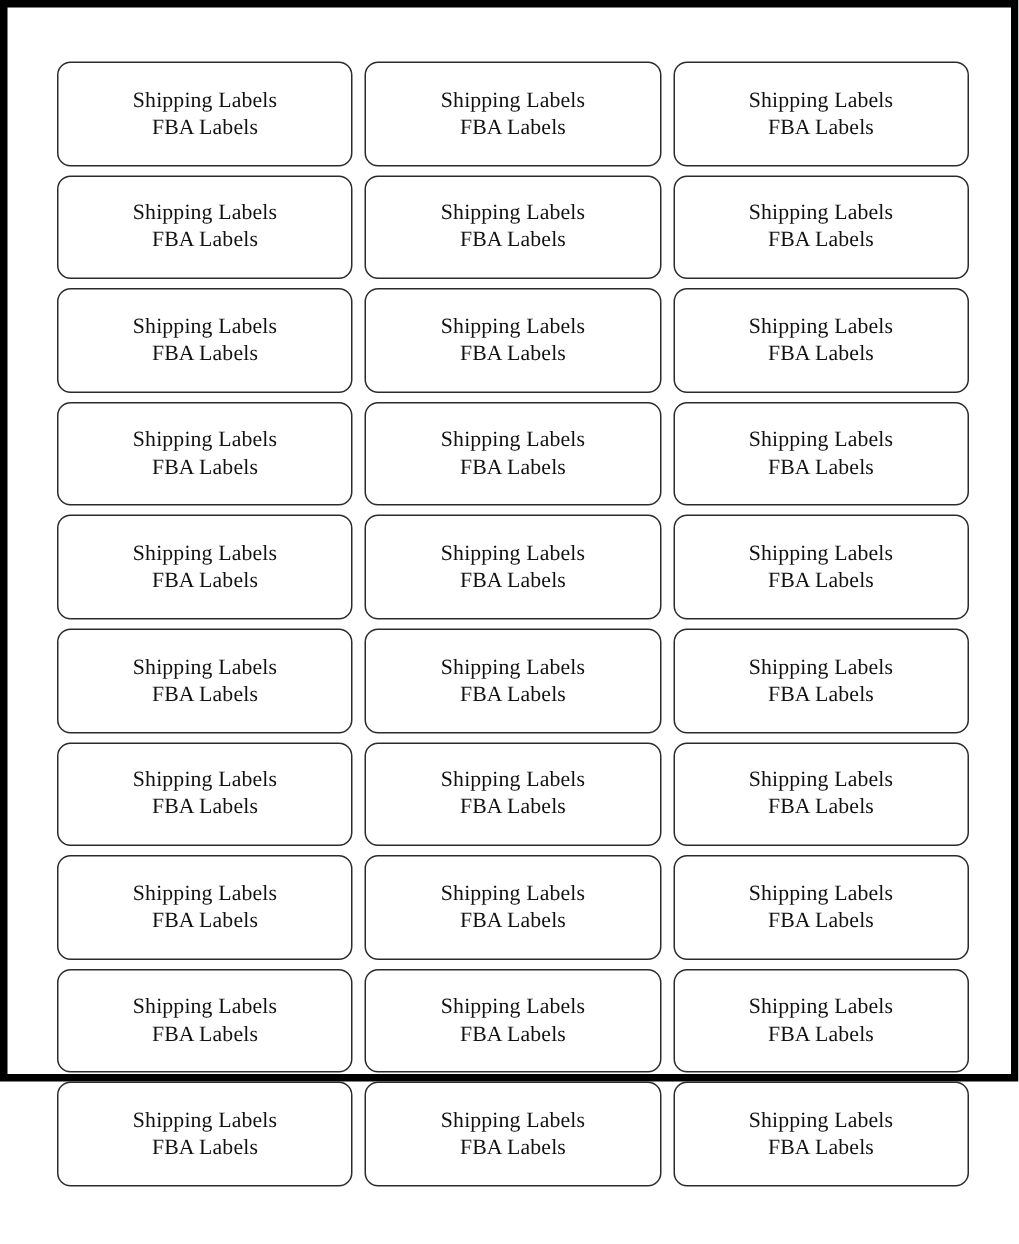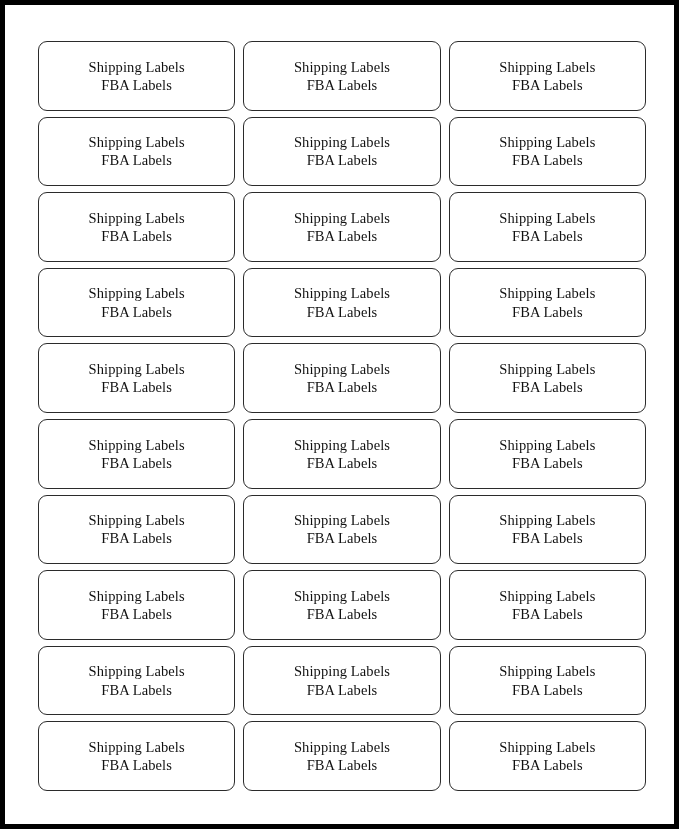--- a/index.html
+++ b/index.html
@@ -9,21 +9,21 @@
   }
   body {
     width: 679px;
     height: 829px;
     font-family: "Liberation Serif", serif;
     overflow: hidden;
   }
   #page-frame {
     box-sizing: border-box;
     width: 679px;
-    height: 829px;
+    height: 721px;
     border: 5px solid #000000;
     background: #ffffff;
     padding: 0;
     position: relative;
   }
   #sheet {
     box-sizing: border-box;
     position: absolute;
     left: 0;
     top: 0;

